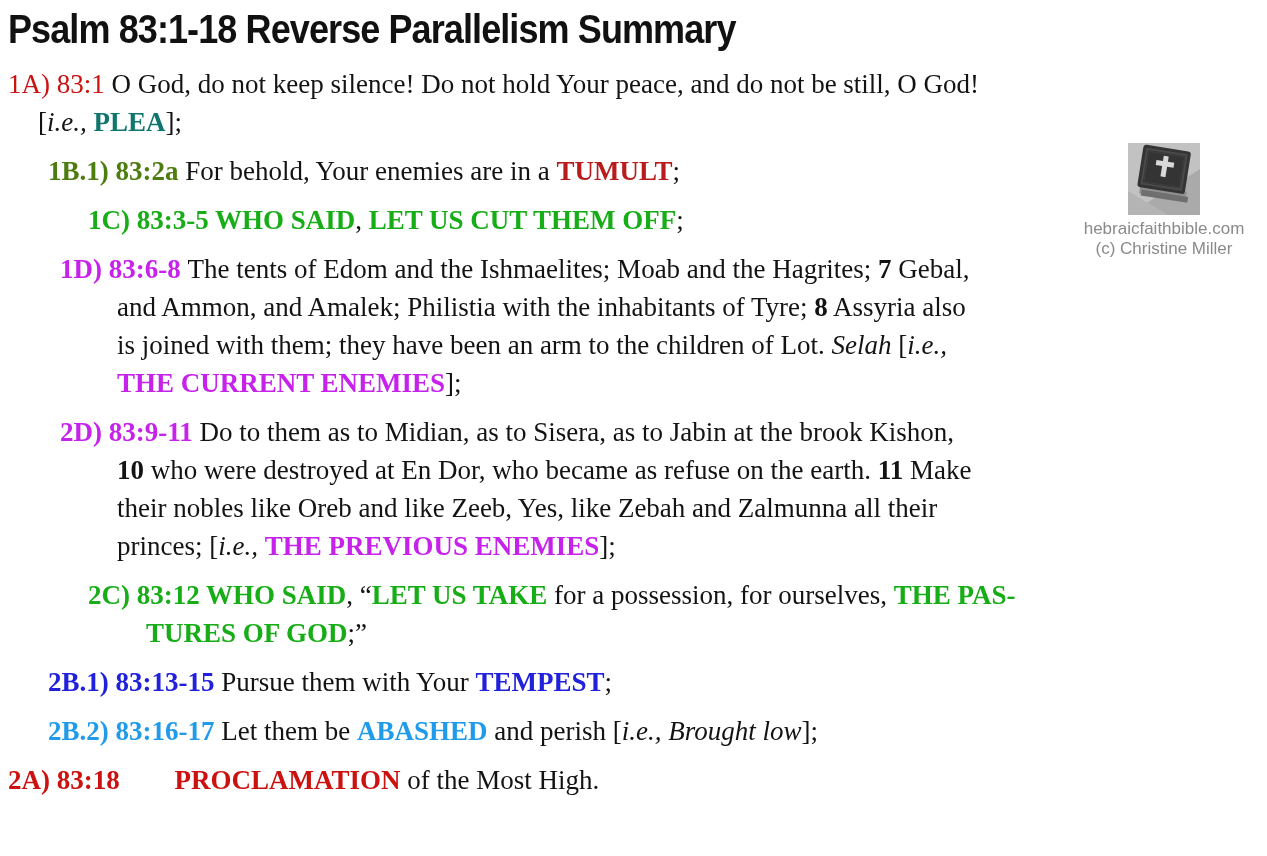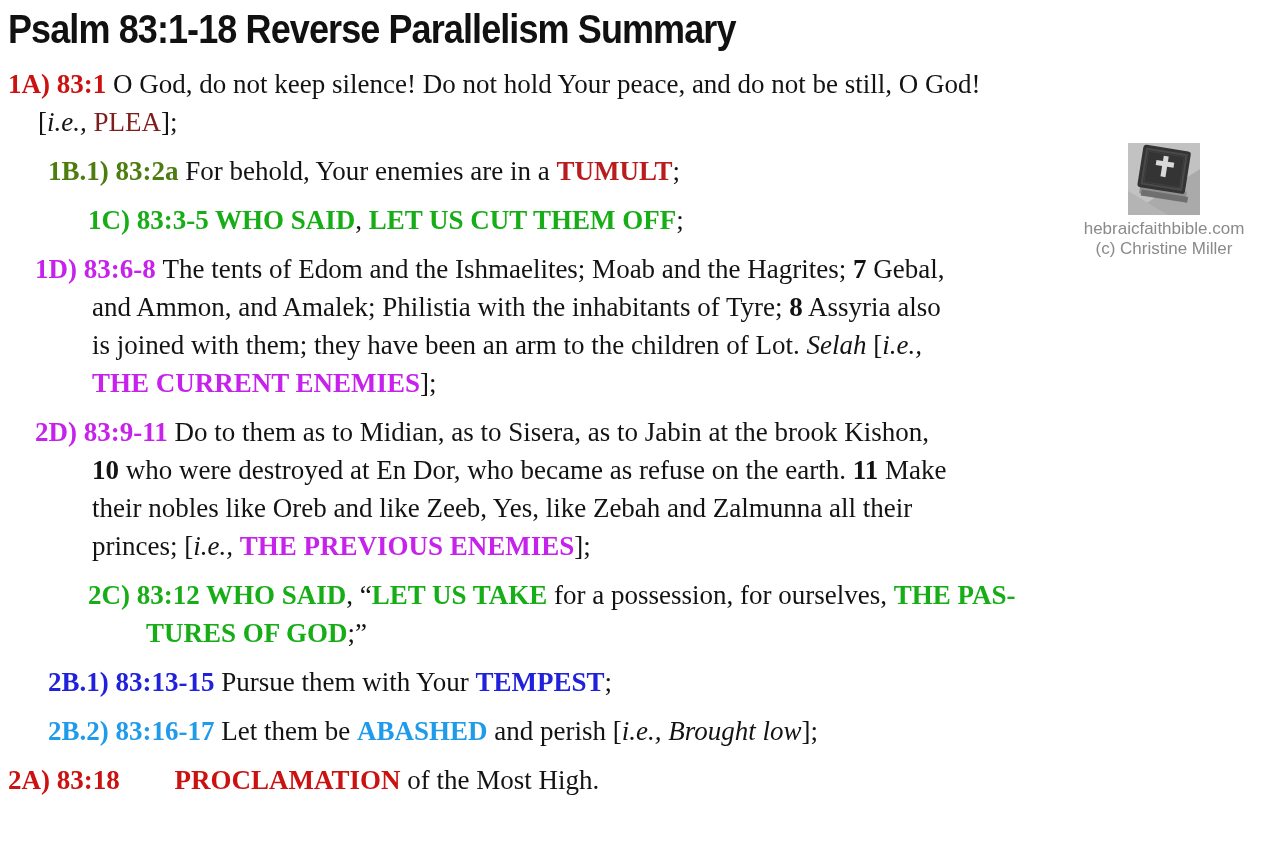--- a/index.html
+++ b/index.html
@@ -24,41 +24,41 @@
     white-space:nowrap;
   }
   .outline{
     font-size:27px;
     line-height:38px;
   }
   .entry{margin:0 0 11px 0;}
   .level-a{padding-left:38px;text-indent:-30px;}
   .level-b{padding-left:48px;text-indent:0;}
   .level-c{padding-left:146px;text-indent:-58px;}
-  .level-d{padding-left:92px;text-indent:-57px;}
+  .level-d{padding-left:117px;text-indent:-57px;}
   .watermark{
     position:absolute;
     left:1064px;top:143px;width:200px;
     text-align:center;
     font-family:"Liberation Sans", sans-serif;
     color:#8a8a8a;
     font-size:17px;
     line-height:20px;
   }
   .watermark svg{display:block;margin:0 auto 4px auto;}
 </style>
 </head>
 <body>
 
 <div class="page">
 
   <h1 class="title">Psalm 83:1-18 Reverse Parallelism Summary</h1>
 
   <div class="outline">
-      <div class="entry level-a"><span style="color: rgb(204, 17, 17); font-weight: bold;">1A) 83:1 </span><span>O God, do not keep silence! Do not hold Your peace, and do not be still, O God!</span><br><span>[</span><span style="font-style: italic;">i.e.,</span><span> </span><span style="color: #7f1d1d; font-weight: normal;">PLEA</span><span>];</span></div>
+      <div class="entry level-a"><span style="color: rgb(204, 17, 17); font-weight: normal;">1A) 83:1 </span><span>O God, do not keep silence! Do not hold Your peace, and do not be still, O God!</span><br><span>[</span><span style="font-style: italic;">i.e.,</span><span> </span><span style="color: #0f766e; font-weight: bold;">PLEA</span><span>];</span></div>
       <div class="entry level-b"><span style="color: #4d7c0f; font-weight: bold;">1B.1) 83:2a </span><span>For behold, Your enemies are in a </span><span style="color: #b91c1c; font-weight: bold;">TUMULT</span><span>;</span></div>
       <div class="entry level-c"><span style="color: rgb(22, 173, 22); font-weight: bold; text-align: center;">1C) 83:3-5 </span><span style="color: rgb(22, 173, 22); font-weight: bold;">WHO SAID</span><span>, </span><span style="color: rgb(22, 173, 22); font-weight: bold;">LET US CUT THEM OFF</span><span>;</span></div>
       <div class="entry level-d"><span style="color: rgb(199, 33, 236); font-weight: bold;">1D) 83:6-8 </span><span>The tents of Edom and the Ishmaelites; Moab and the Hagrites; </span><span style="font-weight: bold;">7</span><span> Gebal,</span><br><span>and Ammon, and Amalek; Philistia with the inhabitants of Tyre; </span><span style="font-weight: bold;">8</span><span> Assyria also</span><br><span>is joined with them; they have been an arm to the children of Lot. </span><span style="font-style: italic;">Selah</span><span> [</span><span style="font-style: italic;">i.e.,</span><br><span style="color: rgb(199, 33, 236); font-weight: bold;">THE CURRENT ENEMIES</span><span>];</span></div>
       <div class="entry level-d"><span style="color: rgb(199, 33, 236); font-weight: bold;">2D) 83:9-11 </span><span>Do to them as to Midian, as to Sisera, as to Jabin at the brook Kishon,</span><br><span style="font-weight: bold;">10</span><span> who were destroyed at En Dor, who became as refuse on the earth. </span><span style="font-weight: bold;">11</span><span> Make</span><br><span>their nobles like Oreb and like Zeeb, Yes, like Zebah and Zalmunna all their</span><br><span>princes; [</span><span style="font-style: italic;">i.e.,</span><span>  </span><span style="color: rgb(199, 33, 236); font-weight: bold;">THE PREVIOUS ENEMIES</span><span>];</span></div>
       <div class="entry level-c"><span style="color: rgb(22, 173, 22); font-weight: bold;">2C) 83:12 </span><span style="color: rgb(22, 173, 22); font-weight: bold;">WHO SAID</span><span>, “</span><span style="color: rgb(22, 173, 22); font-weight: bold;">LET US TAKE</span><span> for a possession, for ourselves, </span><span style="color: rgb(22, 173, 22); font-weight: bold;">THE PAS-</span><br><span style="color: rgb(22, 173, 22); font-weight: bold;">TURES OF GOD</span><span>;”</span></div>
       <div class="entry level-b"><span style="color: rgb(33, 33, 219); font-weight: bold;">2B.1) 83:13-15 </span><span>Pursue them with Your </span><span style="color: rgb(33, 33, 219); font-weight: bold;">TEMPEST</span><span>;</span></div>
       <div class="entry level-b"><span style="color: rgb(31, 155, 234); font-weight: bold;">2B.2) 83:16-17 </span><span>Let them be </span><span style="color: rgb(31, 155, 234); font-weight: bold;">ABASHED</span><span> and perish [</span><span style="font-style: italic;">i.e.,</span><span> </span><span style="font-style: italic;">Brought low</span><span>];</span></div>
       <div class="entry level-a"><span style="color: rgb(204, 17, 17); font-weight: bold;">2A) 83:18 </span><span style="color: rgb(204, 17, 17); font-weight: bold; margin-left: 48px;">PROCLAMATION</span><span> of the Most High.</span></div>
     </div>
 

